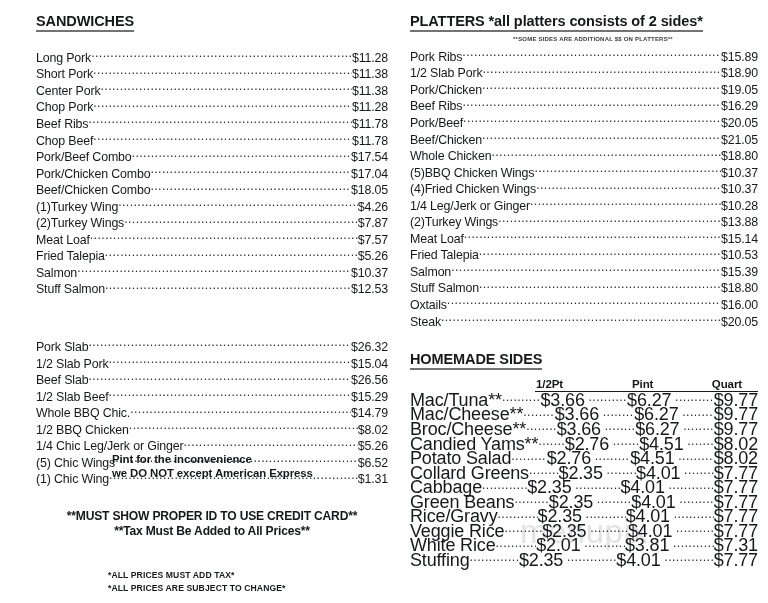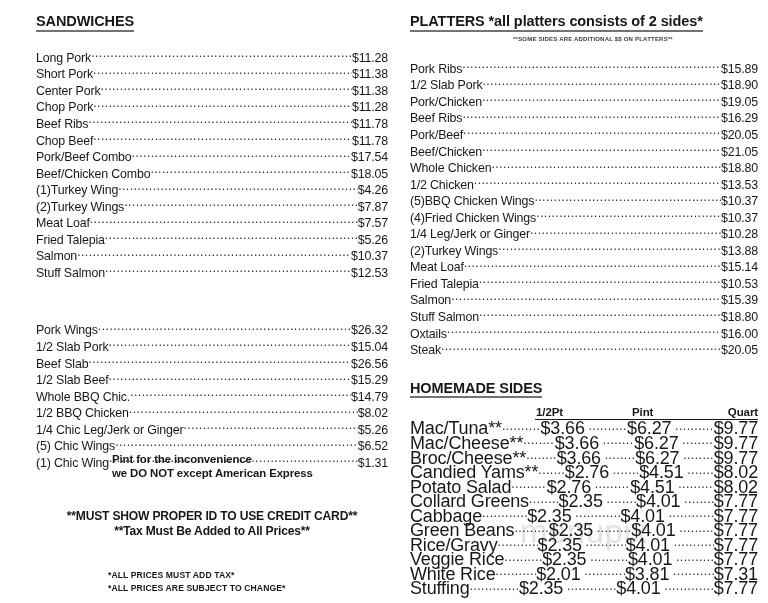--- a/index.html
+++ b/index.html
@@ -127,21 +127,21 @@
   }
   .sides-headrow span {
     position: absolute;
     bottom: 2px;
     font-size: 11.5px;
     font-weight: bold;
     letter-spacing: -0.1px;
   }
   .sh-half { left: 126px; }
   .sh-pint { left: 222px; }
-  .sh-quart { right: 0px; margin-left: 27px; }
+  .sh-quart { right: 16px; margin-left: 27px; }
 
   .sides-row {
     display: flex;
     align-items: baseline;
     font-size: 18px;
     line-height: 14.55px;
     white-space: nowrap;
     letter-spacing: -0.15px;
   }
   .sd-name { flex: 0 0 auto; }
@@ -241,20 +241,25 @@
           <span class="pr-name">Chop Beef</span>
           <span class="pr-dots"></span>
           <span class="pr-price">$11.78</span>
         </li>
         <li class="price-row">
           <span class="pr-name">Pork/Beef Combo</span>
           <span class="pr-dots"></span>
           <span class="pr-price">$17.54</span>
         </li>
         <li class="price-row">
+          <span class="pr-name">Pork/Chicken Combo</span>
+          <span class="pr-dots"></span>
+          <span class="pr-price">$17.04</span>
+        </li>
+        <li class="price-row">
           <span class="pr-name">Beef/Chicken Combo</span>
           <span class="pr-dots"></span>
           <span class="pr-price">$18.05</span>
         </li>
         <li class="price-row">
           <span class="pr-name">(1)Turkey Wing</span>
           <span class="pr-dots"></span>
           <span class="pr-price">$4.26</span>
         </li>
         <li class="price-row">
@@ -281,21 +286,21 @@
           <span class="pr-name">Stuff Salmon</span>
           <span class="pr-dots"></span>
           <span class="pr-price">$12.53</span>
         </li>
       </ul>
     </div>
 
     <div style="margin-top:41px;">
       <ul class="price-list" style="margin-top:17px;">
         <li class="price-row">
-          <span class="pr-name">Pork Wings</span>
+          <span class="pr-name">Pork Slab</span>
           <span class="pr-dots"></span>
           <span class="pr-price">$26.32</span>
         </li>
         <li class="price-row">
           <span class="pr-name">1/2 Slab Pork</span>
           <span class="pr-dots"></span>
           <span class="pr-price">$15.04</span>
         </li>
         <li class="price-row">
           <span class="pr-name">Beef Slab</span>
@@ -349,21 +354,21 @@
       <div>*ALL PRICES MUST ADD TAX*</div>
       <div>*ALL PRICES ARE SUBJECT TO CHANGE*</div>
     </div>
   </div>
 
   <div class="col-right">
 
     <div>
       <div class="section-head">PLATTERS *all platters consists of 2 sides*</div>
       <div class="sub-note">**SOME SIDES ARE ADDITIONAL $$ ON PLATTERS**</div>
-      <ul class="price-list" style="margin-top:18px;">
+      <ul class="price-list" style="margin-top:6px;">
         <li class="price-row">
           <span class="pr-name">Pork Ribs</span>
           <span class="pr-dots"></span>
           <span class="pr-price">$15.89</span>
         </li>
         <li class="price-row">
           <span class="pr-name">1/2 Slab Pork</span>
           <span class="pr-dots"></span>
           <span class="pr-price">$18.90</span>
         </li>
@@ -384,25 +389,20 @@
         </li>
         <li class="price-row">
           <span class="pr-name">Beef/Chicken</span>
           <span class="pr-dots"></span>
           <span class="pr-price">$21.05</span>
         </li>
         <li class="price-row">
           <span class="pr-name">Whole Chicken</span>
           <span class="pr-dots"></span>
           <span class="pr-price">$18.80</span>
-        </li>
-        <li class="price-row">
-          <span class="pr-name">1/2 Chicken</span>
-          <span class="pr-dots"></span>
-          <span class="pr-price">$13.53</span>
         </li>
         <li class="price-row">
           <span class="pr-name">(5)BBQ Chicken Wings</span>
           <span class="pr-dots"></span>
           <span class="pr-price">$10.37</span>
         </li>
         <li class="price-row">
           <span class="pr-name">(4)Fried Chicken Wings</span>
           <span class="pr-dots"></span>
           <span class="pr-price">$10.37</span>

